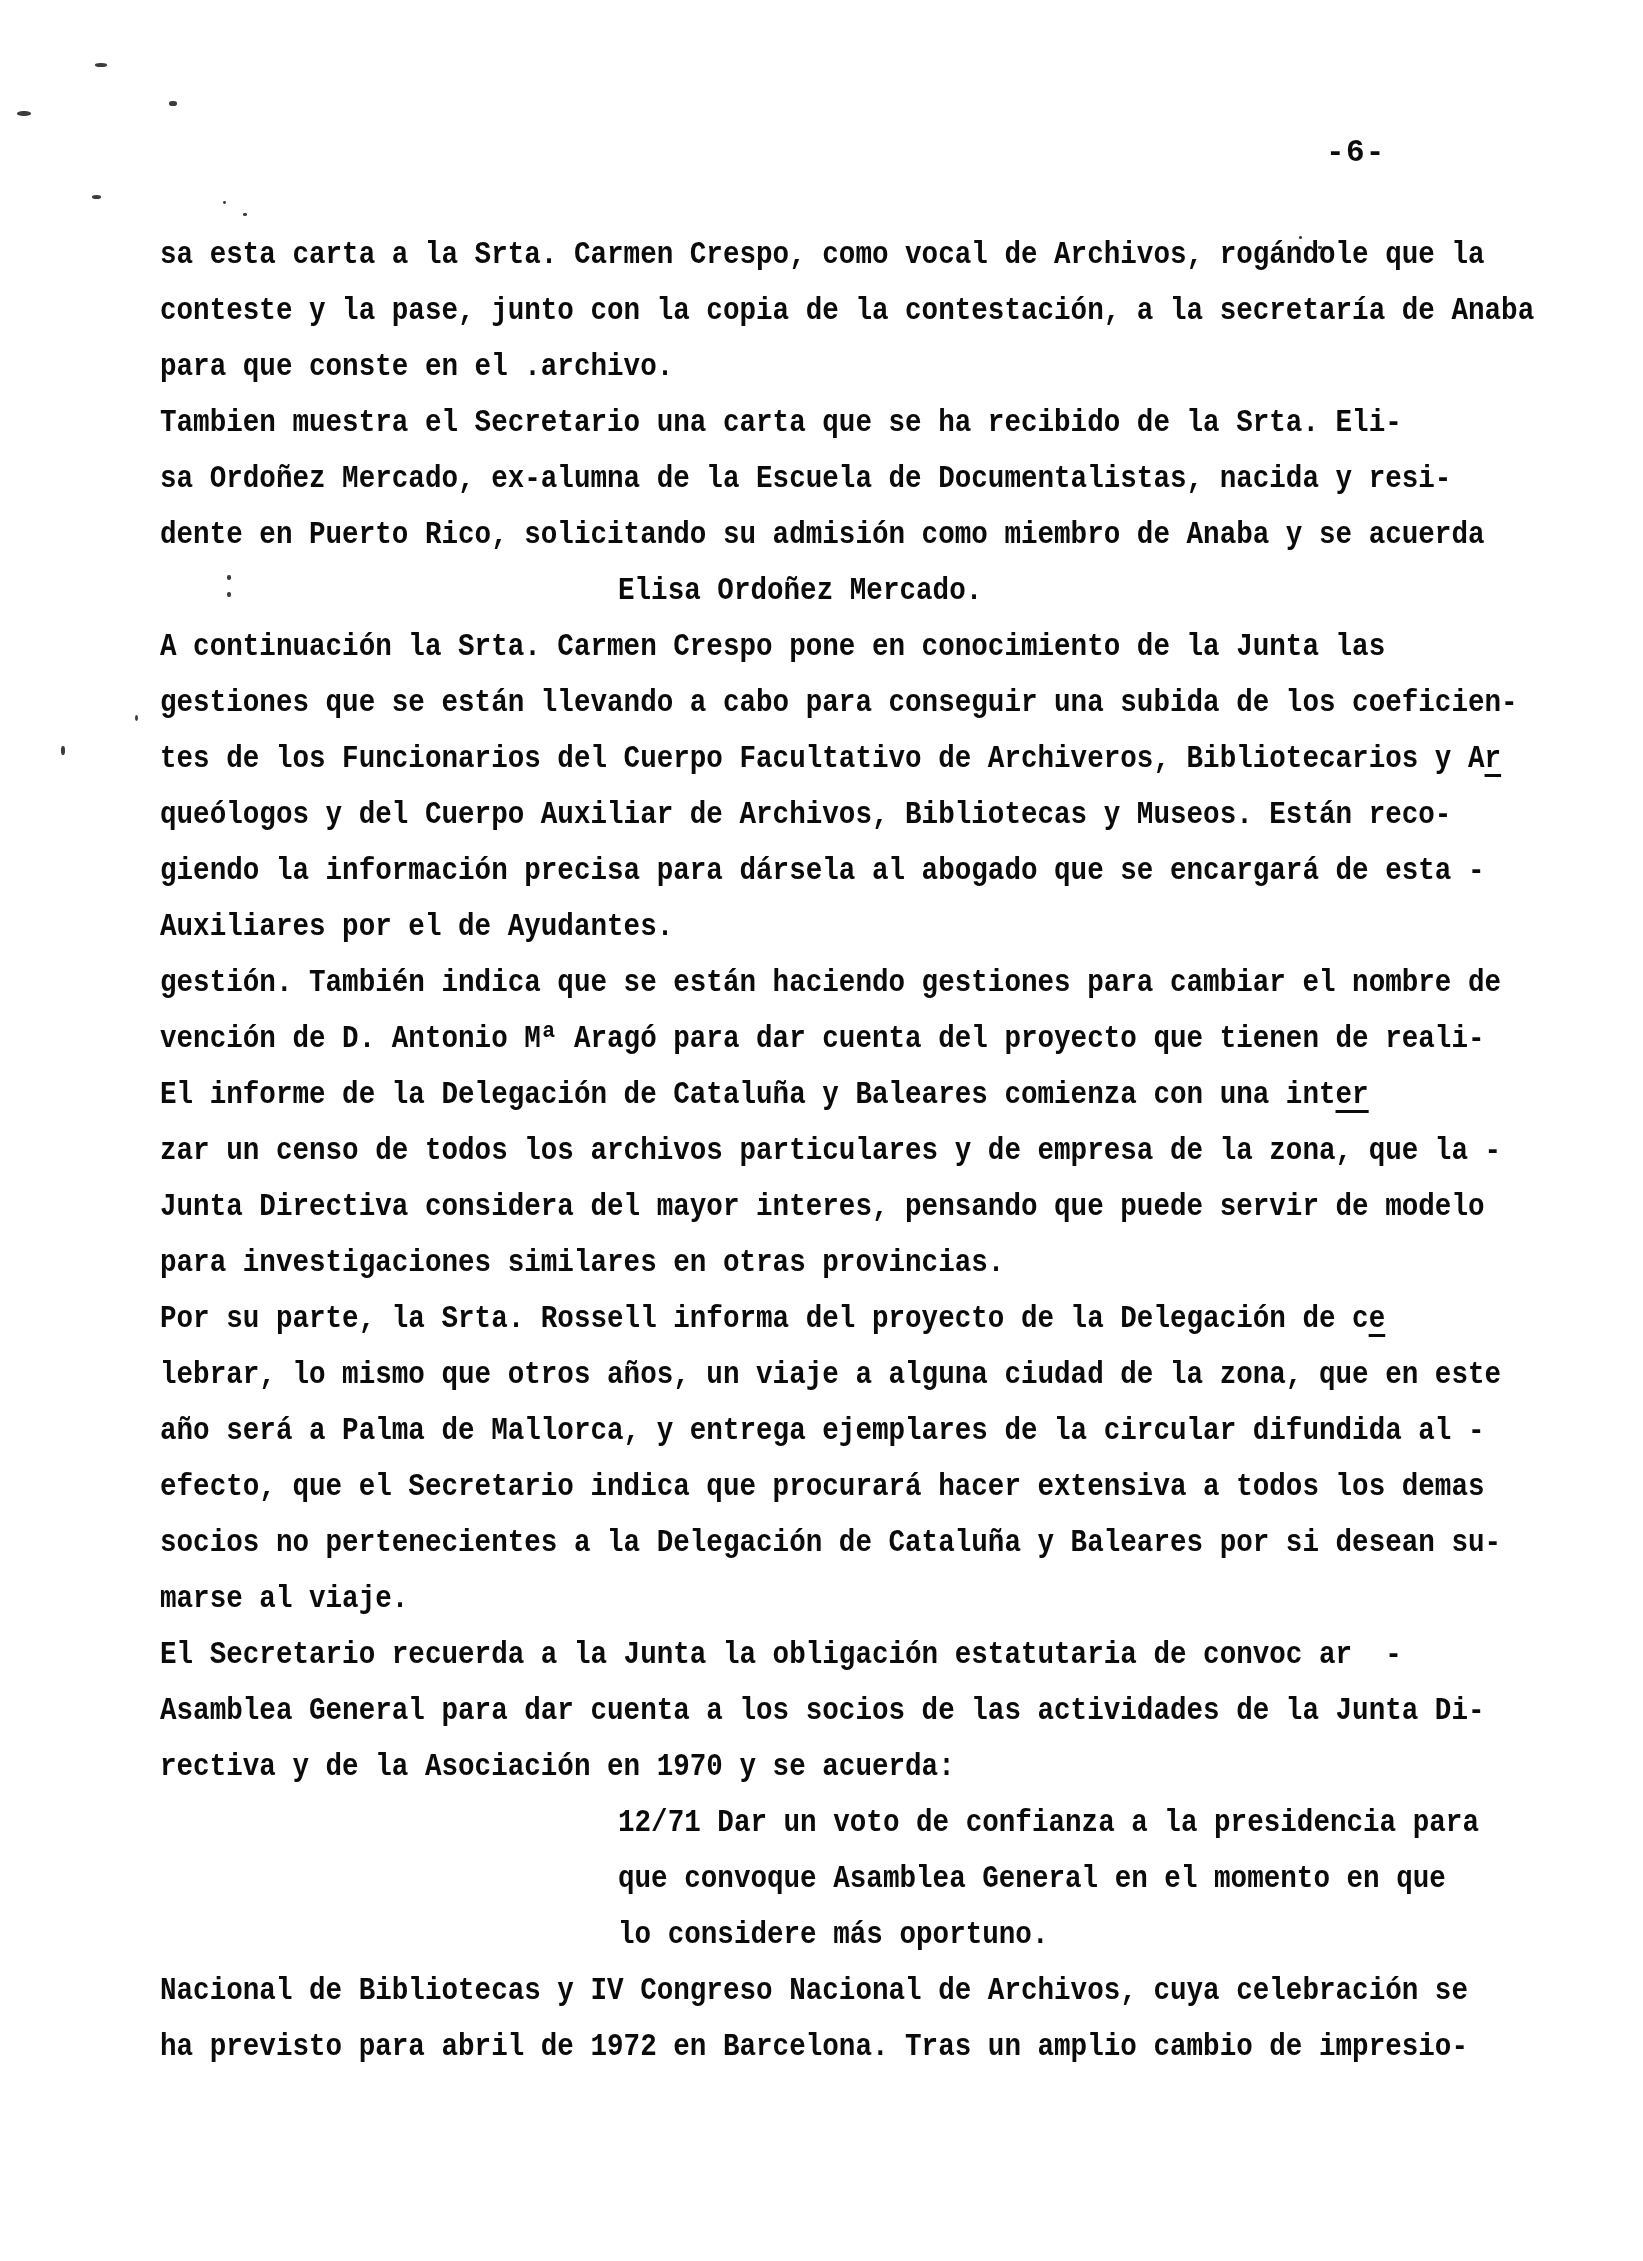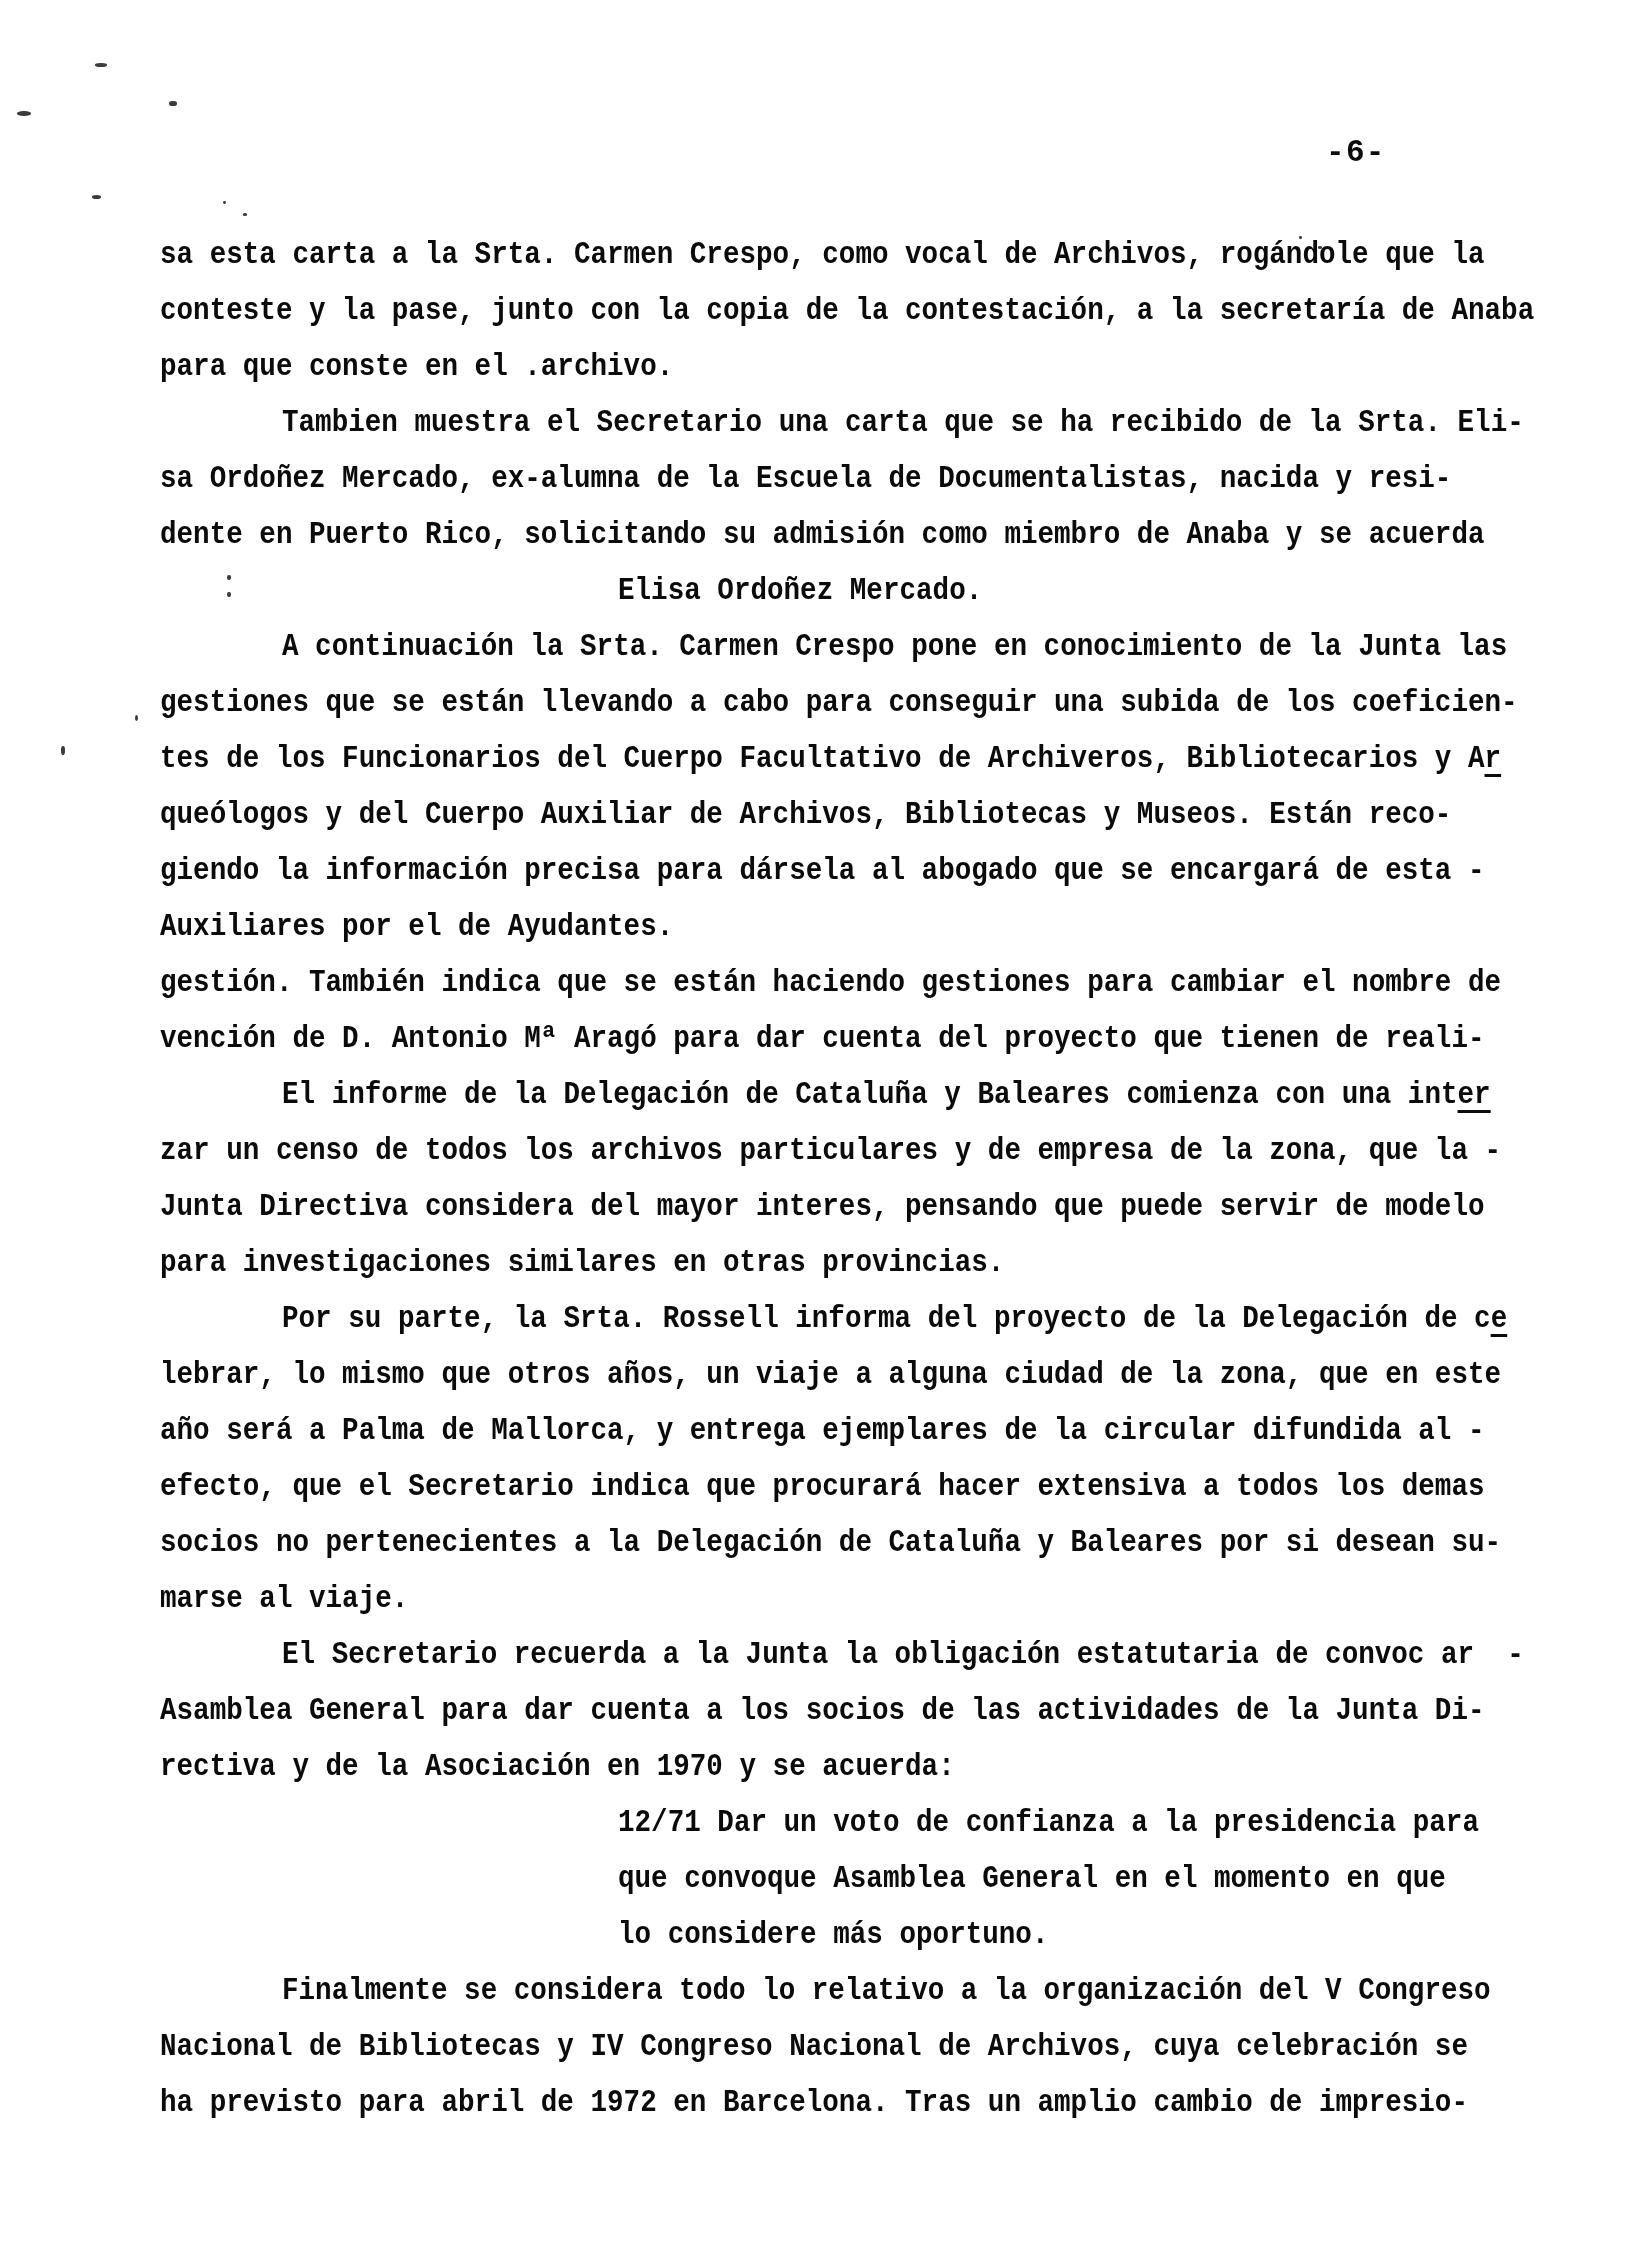--- a/index.html
+++ b/index.html
@@ -43,21 +43,21 @@
     white-space: pre;
     font-weight: 700;
   }
   .line .line-text {
     display: inline-block;
     font-size: 31px;
     transform: scaleX(0.89);
     transform-origin: 0 50%;
     white-space: pre;
   }
-  .indent-1 { margin-left: 122px; }
+  .indent-1 { }
   .indent-2 { margin-left: 458px; }
   .u {
     text-decoration: underline;
     text-decoration-thickness: 3.2px;
     text-underline-offset: 7px;
   }
   .speck {
     position: absolute;
     background: #1a1a1a;
     border-radius: 45%;
@@ -94,21 +94,20 @@
       <div class="line indent-0"><span class="line-text"><span>año será a Palma de Mallorca, y entrega ejemplares de la circular difundida al -</span></span></div>
       <div class="line indent-0"><span class="line-text"><span>efecto, que el Secretario indica que procurará hacer extensiva a todos los demas</span></span></div>
       <div class="line indent-0"><span class="line-text"><span>socios no pertenecientes a la Delegación de Cataluña y Baleares por si desean su-</span></span></div>
       <div class="line indent-0"><span class="line-text"><span>marse al viaje.</span></span></div>
       <div class="line indent-1"><span class="line-text"><span>El Secretario recuerda a la Junta la obligación estatutaria de convoc ar  -</span></span></div>
       <div class="line indent-0"><span class="line-text"><span>Asamblea General para dar cuenta a los socios de las actividades de la Junta Di-</span></span></div>
       <div class="line indent-0"><span class="line-text"><span>rectiva y de la Asociación en 1970 y se acuerda:</span></span></div>
       <div class="line indent-2"><span class="line-text"><span>12/71 Dar un voto de confianza a la presidencia para</span></span></div>
       <div class="line indent-2"><span class="line-text"><span>que convoque Asamblea General en el momento en que</span></span></div>
       <div class="line indent-2"><span class="line-text"><span>lo considere más oportuno.</span></span></div>
-      <div class="line indent-1"><span class="line-text"><span>Finalmente se considera todo lo relativo a la organización del V Congreso</span></span></div>
       <div class="line indent-0"><span class="line-text"><span>Nacional de Bibliotecas y IV Congreso Nacional de Archivos, cuya celebración se</span></span></div>
       <div class="line indent-0"><span class="line-text"><span>ha previsto para abril de 1972 en Barcelona. Tras un amplio cambio de impresio-</span></span></div>
     </div>
   <div id="artifacts-layer">
       <div class="speck" style="left: 95px; top: 63px; width: 11.6px; height: 3.9px;"></div>
       <div class="speck" style="left: 17px; top: 111px; width: 14px; height: 5.2px;"></div>
       <div class="speck" style="left: 169px; top: 101px; width: 7.7px; height: 5.2px;"></div>
       <div class="speck" style="left: 92px; top: 195px; width: 9px; height: 3.9px;"></div>
       <div class="speck" style="left: 223px; top: 201px; width: 3.2px; height: 3.2px;"></div>
       <div class="speck" style="left: 243px; top: 213px; width: 3.9px; height: 2.6px;"></div>

